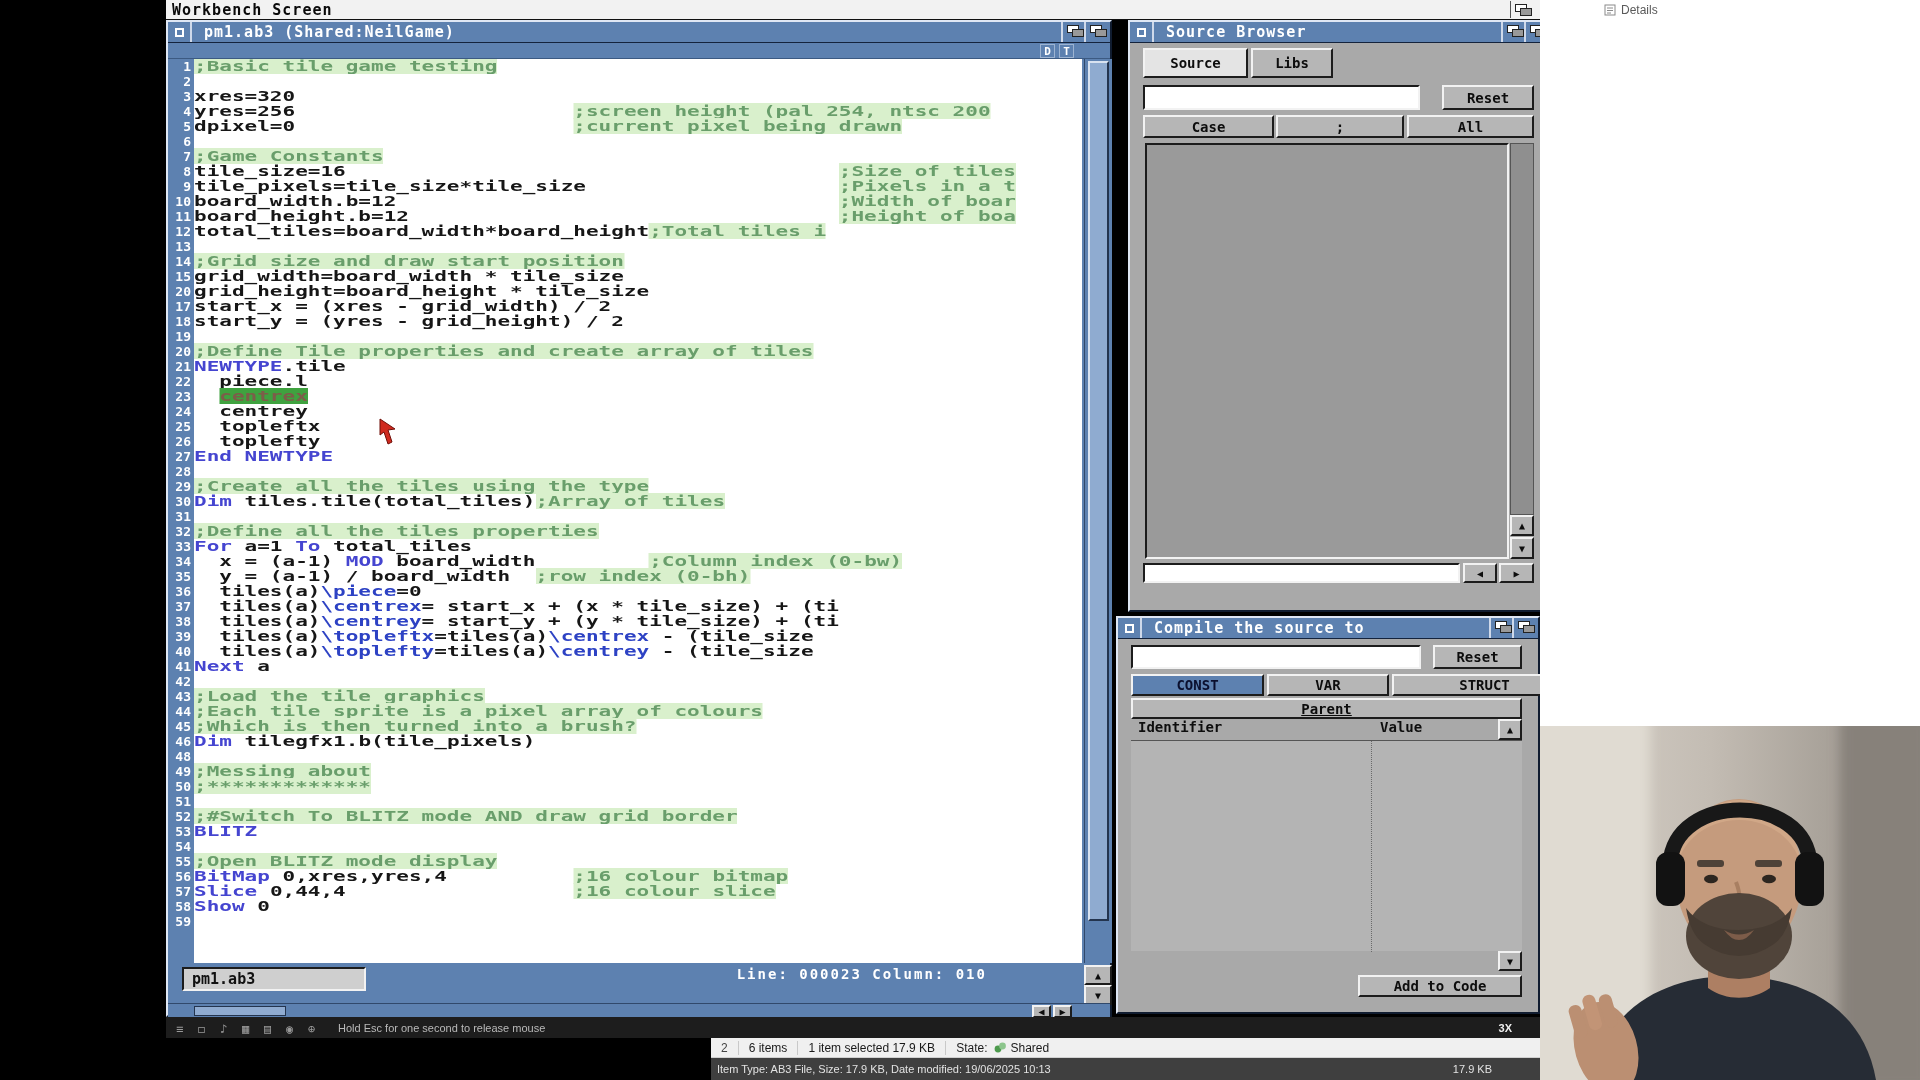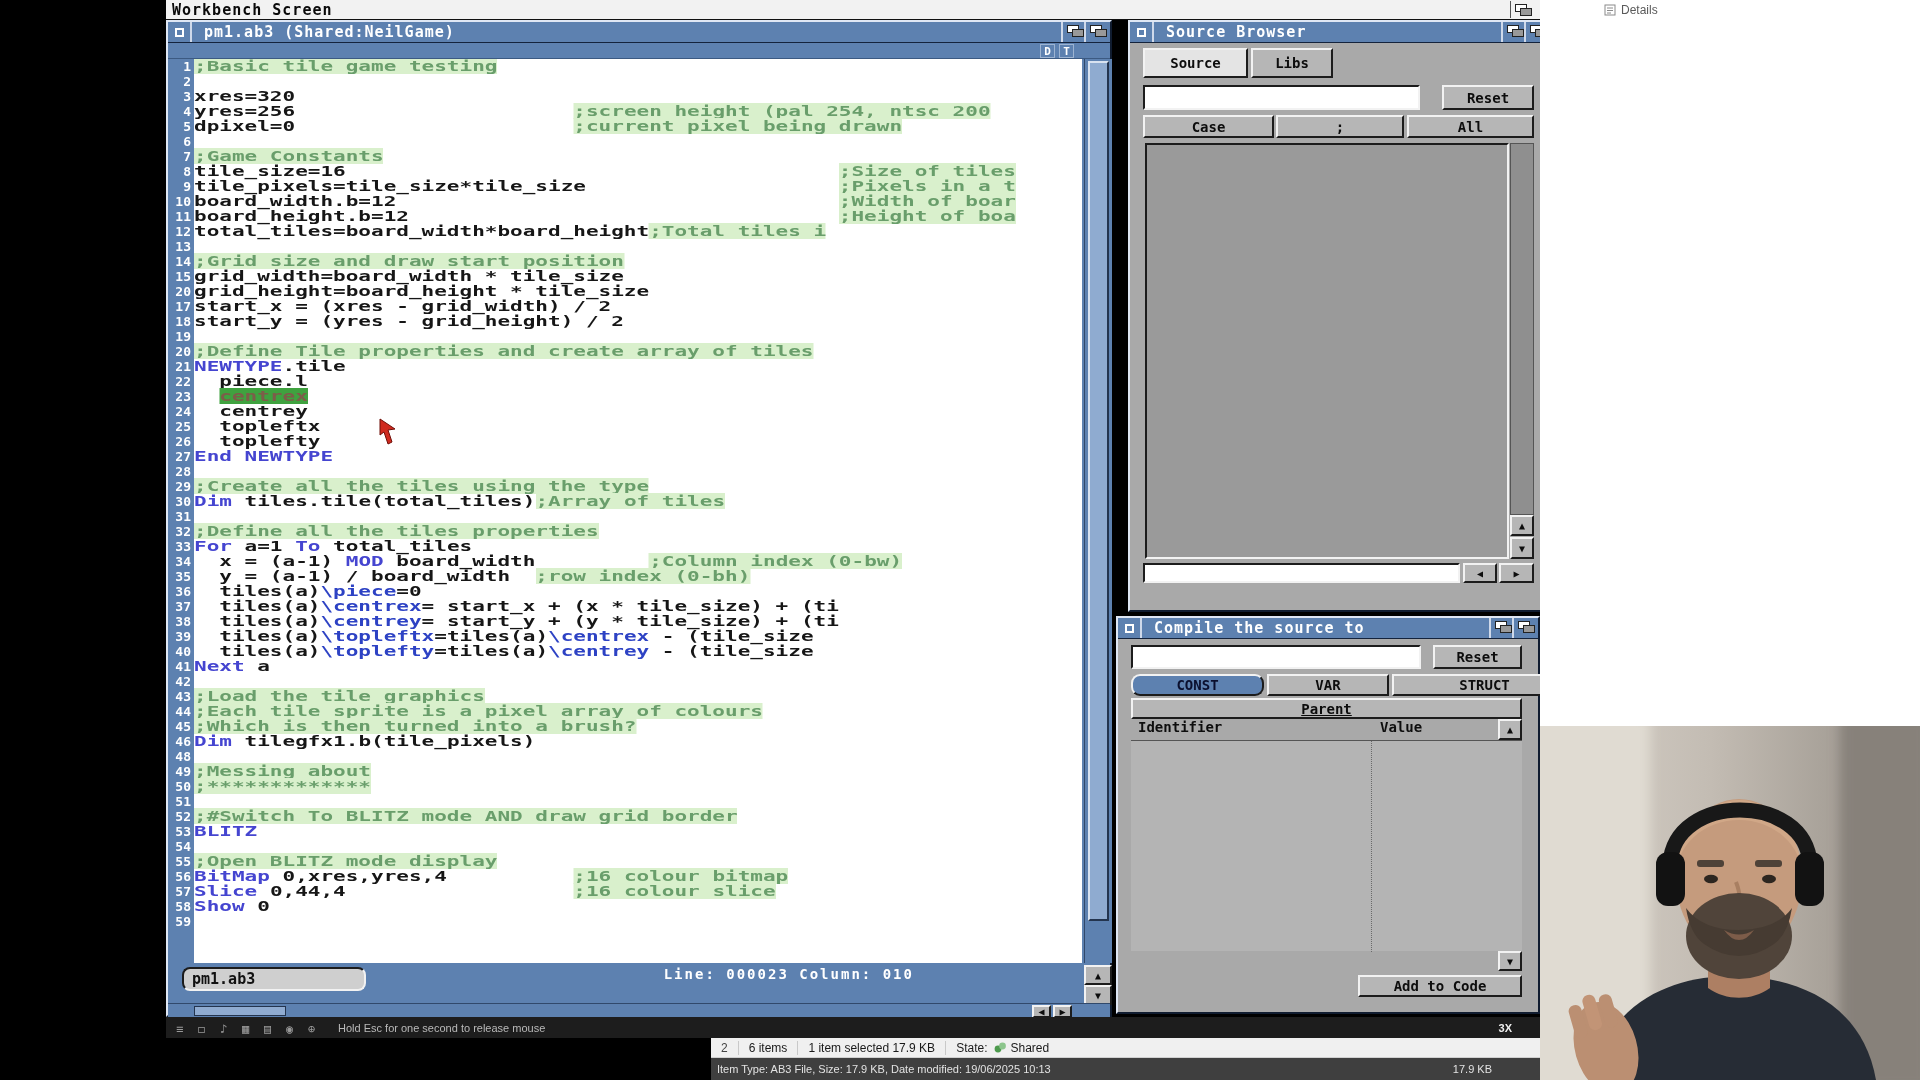--- a/index.html
+++ b/index.html
@@ -43,22 +43,22 @@
   .seg-c{color:#699e6b;background:#d9f0cc;}
   .seg-k{color:#4545d0;}
   .seg-f{color:#2d42c4;}
   .seg-s{color:#7d5d49;background:#3fa23f;}
 
   #vscroll{position:absolute;left:916px;top:37px;width:28px;height:904px;background:#5d81b0;border-left:1px solid #31496b;}
   #vthumb{position:absolute;left:3px;top:2px;width:21px;height:860px;background:#8fabd0;border:2px solid;border-color:#d8e2f0 #23344e #23344e #d8e2f0;}
   .vs-arrow{position:absolute;left:916px;width:28px;height:20px;}
   #statusbar{position:absolute;left:0;top:941px;width:916px;height:40px;background:#5d81b0;}
   #file-box{position:absolute;left:14px;top:4px;width:184px;height:24px;background:#cfcfcf;
-            display:flex;align-items:center;padding-left:8px;font-family:"DejaVu Sans Mono",monospace;font-weight:bold;font-size:15px;color:#111;border-radius:8px;}
-  #status-right{position:absolute;right:24px;top:2px;text-align:left;color:#fff;
+            display:flex;align-items:center;padding-left:8px;font-family:"DejaVu Sans Mono",monospace;font-weight:bold;font-size:15px;color:#111;}
+  #status-right{position:absolute;right:24px;top:2px;text-align:center;color:#fff;
                 font-family:"DejaVu Sans Mono",monospace;font-weight:bold;font-size:14px;letter-spacing:2px;line-height:18px;white-space:pre;}
   #hscroll{position:absolute;left:0;top:981px;width:942px;height:16px;background:#5d81b0;border-top:1px solid #31496b;}
   #hthumb{position:absolute;left:26px;top:2px;width:92px;height:10px;background:#8fabd0;border:1px solid #23344e;}
   .hs-arrow{position:absolute;top:1px;width:19px;height:13px;}
 
   
   #browser{left:1116px;top:20px;width:424px;height:592px;}
   #compile{left:1116px;top:616px;width:424px;height:398px;}
   .panel-list{position:absolute;background:#9a9a9a;}
   .field{position:absolute;background:#fff;}
@@ -252,21 +252,21 @@
             <span class="dg-front"></span>
           </span>
         <span class="g-depth" style="right:3px;">
             <span class="dg-back"></span>
             <span class="dg-front"></span>
           </span>
       </div>
       <div class="field sunken" style="left:13px;top:27px;width:290px;height:24px;"></div>
       <div class="btn" style="left:315px;top:27px;width:89px;height:24px;">Reset</div>
 
-      <div class="btn tab-const" style="left:13px;top:56px;width:133px;height:22px;border-radius:9px;">CONST</div>
+      <div class="btn tab-const" style="left:13px;top:56px;width:133px;height:22px;">CONST</div>
       <div class="btn" style="left:149px;top:56px;width:122px;height:22px;">VAR</div>
       <div class="btn" style="left:274px;top:56px;width:156px;height:22px;padding-left:29px;">STRUCT</div>
 
       <div class="btn" style="left:13px;top:80px;width:391px;height:21px;">
         <span class="underline">Parent</span>
       </div>
 
       <div class="hdr" style="left:20px;top:101px;">Identifier</div>
       <div class="hdr" style="left:262px;top:101px;">Value</div>
       <div class="btn arrowbtn" style="left:380px;top:101px;width:24px;height:21px;">▲</div>

